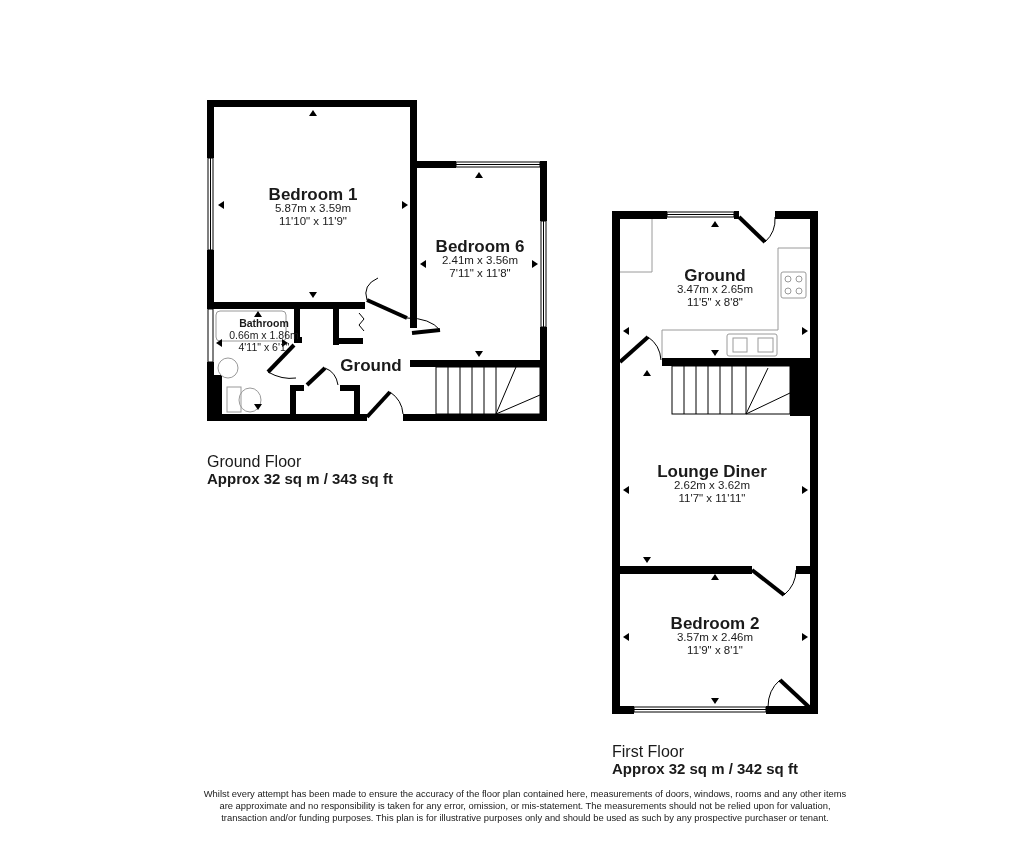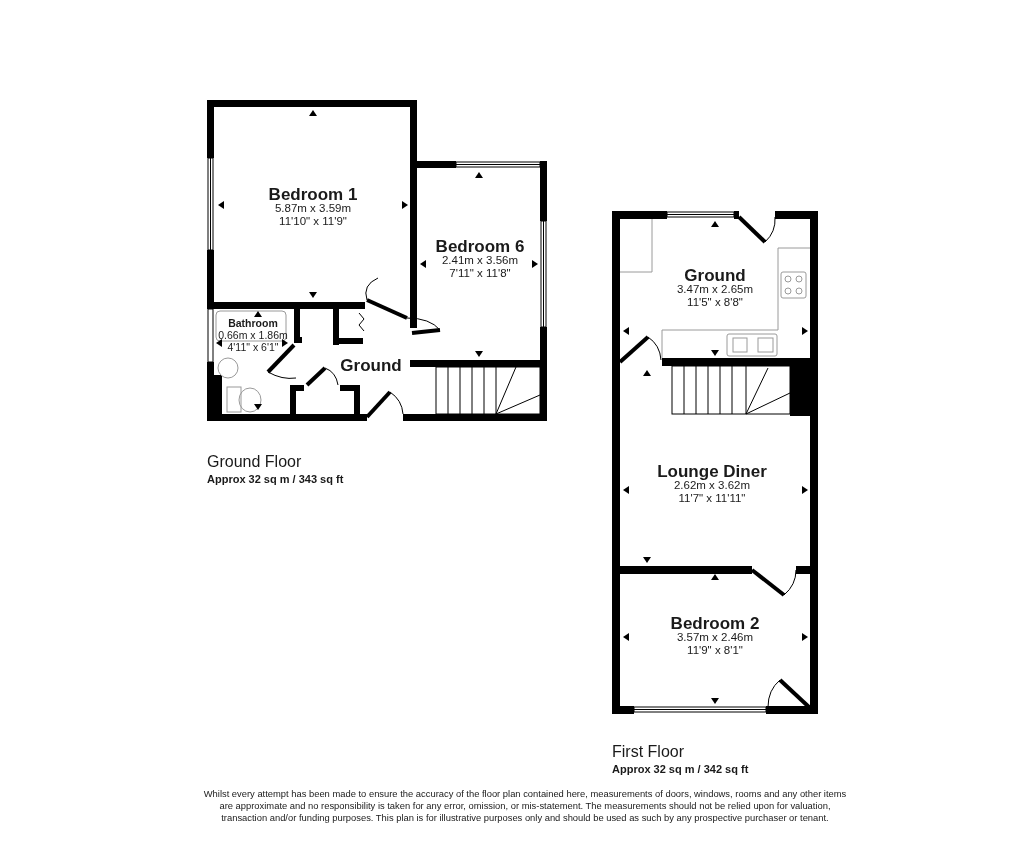--- a/index.html
+++ b/index.html
@@ -6,21 +6,21 @@
   body { width: 1024px; height: 854px; position: relative; overflow: hidden;
          font-family: "Liberation Sans", sans-serif; color: #1a1a1a; }
   .abs { position: absolute; }
   .header { left: 0; width: 1024px; top: 32px; text-align: center; font-weight: bold; font-size: 11px; line-height: 13px; }
   svg.plan { position: absolute; left: 0; top: 0; }
   .room { position: absolute; text-align: center; font-size: 11.5px; line-height: 13.5px; transform: translateX(-50%); white-space: nowrap; }
   .room .name { font-weight: bold; font-size: 17px; }
   .room.small { font-size: 10.5px; line-height: 12px; }
   .room.small .name { font-size: 10.5px; }
   .floor-title { font-size: 16px; line-height: 20px; }
-  .floor-area { font-size: 11px; font-weight: bold; line-height: 14px; }
+  .floor-area { font-size: 15px; font-weight: bold; line-height: 14px; }
   .disclaimer { left: 200px; width: 650px; top: 788px; text-align: center; font-size: 9.4px; line-height: 12px; }
 </style>
 </head>
 <body>
 
 <div class="abs header">
 </div>
 
 <svg class="plan" width="1024" height="854" viewBox="0 0 1024 854">
 
@@ -187,21 +187,21 @@
 <div class="room" style="left:313px; top:188px;">
   <div class="name">Bedroom 1</div>
   <div>5.87m x 3.59m</div>
   <div>11'10" x 11'9"</div>
 </div>
 <div class="room" style="left:480px; top:240px;">
   <div class="name">Bedroom 6</div>
   <div>2.41m x 3.56m</div>
   <div>7'11" x 11'8"</div>
 </div>
-<div class="room small" style="left:253px; top:317px;">
+<div class="room small" style="left:264px; top:317px;">
   <div class="name">Bathroom</div>
   <div>0.66m x 1.86m</div>
   <div>4'11" x 6'1"</div>
 </div>
 <div class="room" style="left:371px; top:359px;">
   <div class="name">Ground</div>
 </div>
 
 <div class="room" style="left:715px; top:269px;">
   <div class="name">Ground</div>

